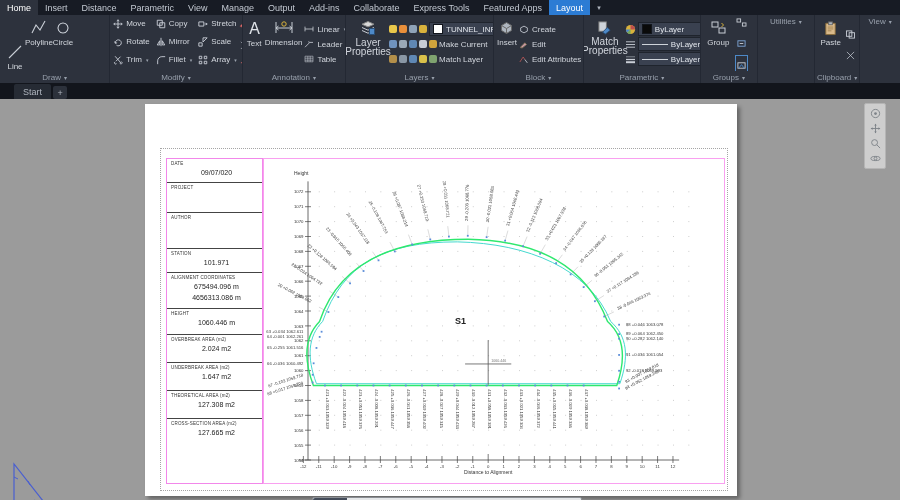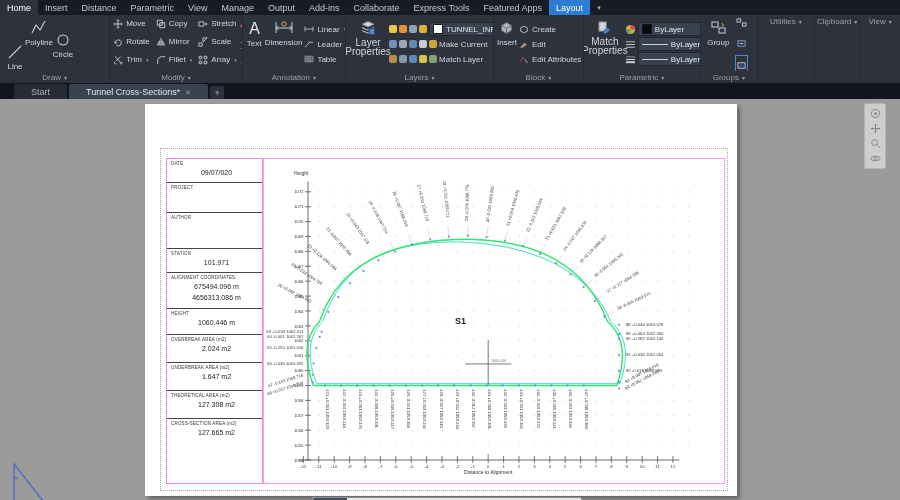--- a/index.html
+++ b/index.html
@@ -30,21 +30,21 @@
     font-size:8px;color:#e2e6ec;padding:0 3px;gap:3px;white-space:nowrap;}
   .dd::after{content:"▾";font-size:6px;color:#aeb4bd;margin-left:auto;padding-left:4px;}
   .swatch{width:8px;height:8px;background:#fff;border:1px solid #11151c;}
   .swatch.black{background:#0a0a0a;}
   .lineSw{width:26px;height:1px;background:#cfd4da;}
   .lrow{display:flex;align-items:center;gap:2px;height:13px;}
   .dot{width:8px;height:8px;border-radius:2px;display:inline-block;}
   .stack{display:flex;flex-direction:column;justify-content:center;gap:2px;}
   
   .filetabs{height:16px;background:#12151c;display:flex;align-items:flex-end;font-size:9px;color:#aeb4bd;padding-left:14px;gap:2px;}
-  .ftab{height:15px;display:flex;align-items:center;padding:0 17px;background:#262b34;border-radius:2px 2px 0 0;gap:5px;white-space:nowrap;}
+  .ftab{height:15px;display:flex;align-items:center;padding:0 9px;background:#262b34;border-radius:2px 2px 0 0;gap:5px;white-space:nowrap;}
   .ftab.active{background:#3a4250;color:#e3e7ec;}
   .closex::after{content:"✕";font-size:7px;color:#9aa2ad;}
   .plusbtn{width:14px;height:13px;background:#2c313b;display:flex;align-items:center;justify-content:center;color:#aeb4bd;font-size:9px;border-radius:2px;}
   
   .canvas{position:relative;width:900px;height:417px;background:#9b9b9b;}
   .paper{position:absolute;left:145px;top:5px;width:592px;height:392px;background:#fff;
     box-shadow:3px 3px 4px rgba(0,0,0,.35);}
   .marginrect{position:absolute;left:15px;top:44px;width:566px;height:341px;border:1px dotted #a5a5a5;}
   .infotable{position:absolute;left:21px;top:54px;width:95px;height:324px;border:1px solid #f287ea;background:#fff;}
   .itrow{border-bottom:1px solid #444;padding:2px 0 0 4px;overflow:hidden;}
@@ -94,21 +94,21 @@
               <path d="M2 14L14 2" fill="none" stroke="#c9ced6" stroke-width="1.1"></path>
             </svg>
             <span>Line</span>
           </div>
           <div class="bigbtn" style="width: 24px;">
             <svg width="16" height="16" viewBox="0 0 16 16">
               <path d="M1 13l4-8 4 5 5-9" fill="none" stroke="#c9ced6" stroke-width="1.1"></path>
             </svg>
             <span>Polyline</span>
           </div>
-          <div class="bigbtn" style="width: 24px; justify-content: center;">
+          <div class="bigbtn" style="width: 24px;">
             <svg width="16" height="16" viewBox="0 0 16 16">
               <path d="M8 3a5 5 0 1 0 .01 0" fill="none" stroke="#c9ced6" stroke-width="1.1"></path>
             </svg>
             <span>Circle</span>
           </div>
           <div class="bigbtn" style="width: 24px; margin-left: 44px;">
             <svg width="16" height="16" viewBox="0 0 16 16">
               <path d="M2 13A7.5 7.5 0 0 1 14 12" fill="none" stroke="#c9ced6" stroke-width="1.1"></path>
             </svg>
             <span>Arc</span>
@@ -414,40 +414,55 @@
       </div>
   </div>
 
   <div class="rpanel" style="width:58px">
     <div class="pfoot">
         <span>Utilities</span>
       </div>
   </div>
 
   <div class="rpanel" style="width:46px">
+    <div class="pbody">
+      <div class="bigbtn">
+        <svg width="15" height="16" viewBox="0 0 16 16">
+            <path d="M3 3h10v12H3z" fill="#d9b98a" stroke="#8a6d3c"></path>
+            <rect x="6" y="1.5" width="4" height="3" fill="#aeb6c0" stroke="#666"></rect>
+            <path d="M5 7h6M5 9h6M5 11h4" stroke="#8a6d3c" stroke-width=".7"></path>
+          </svg>
+        <span>Paste</span>
+      </div>
+      <div class="minicol">
+        <span><svg width="11" height="9" viewBox="0 0 12 10">
+              <rect x="1.5" y="1" width="6" height="6" fill="none" stroke="#c9ced6"></rect>
+              <rect x="4.5" y="3" width="6" height="6" fill="none" stroke="#c9ced6"></rect>
+            </svg></span>
+        <span><svg width="11" height="9" viewBox="0 0 12 10">
+              <path d="M2 1l8 8M10 1L2 9" stroke="#c9ced6" stroke-width=".8"></path>
+            </svg></span>
+      </div>
+    </div>
     <div class="pfoot">
         <span>Clipboard</span>
       </div>
   </div>
 
   <div class="rpanel" style="width:41px;border-right:none">
     <div class="pfoot">
         <span>View</span>
       </div>
   </div>
 </div>
 
 <div class="filetabs">
   <div class="ftab">
       <span>Start</span>
     </div>
-  <div class="ftab active">
-    <span>Tunnel Cross-Sections*</span>
-      <span class="closex"></span>
-  </div>
   <div class="plusbtn">+</div>
 </div>
 
 <div class="canvas">
   <div class="paper">
     <div class="marginrect"></div>
     <div class="infotable" id="info-table">
         <div class="itrow" style="height: 21px;">
           <div class="itlabel">DATE</div>
           <div class="itval">09/07/020</div>

